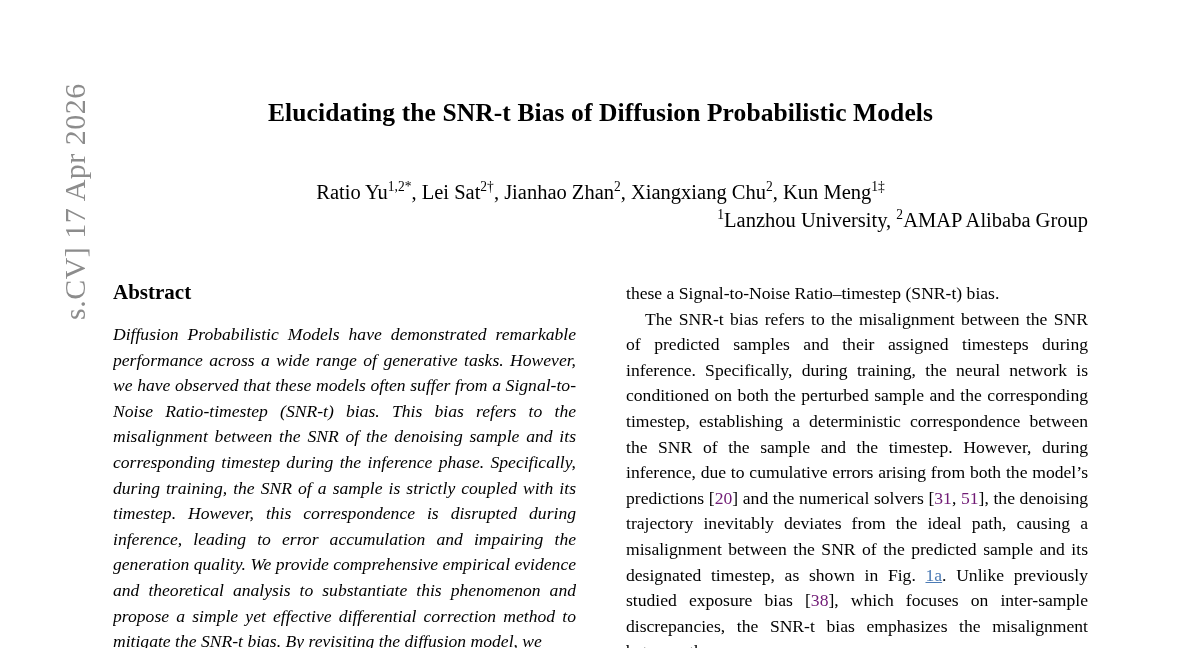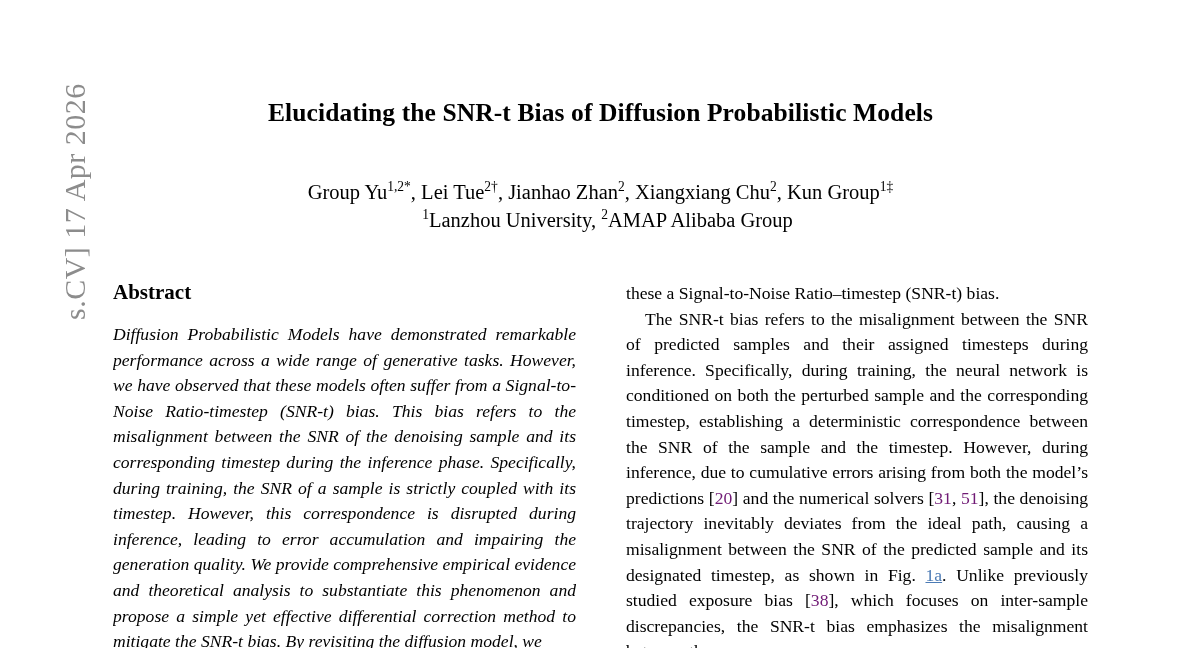--- a/index.html
+++ b/index.html
@@ -73,24 +73,24 @@
     font-size: 20.5px;
     line-height: 1.42;
   }
   #authors sup {
     font-size: 0.66em;
     vertical-align: super;
     line-height: 0;
   }
   #affiliations {
     position: absolute;
-    left: 120px;
+    left: 113px;
     top: 206px;
     width: 975px;
-    text-align: center;
+    text-align: right;
     font-size: 20.5px;
     line-height: 1.42;
   }
   #affiliations sup {
     font-size: 0.66em;
     vertical-align: super;
     line-height: 0;
   }
 
   
@@ -152,21 +152,21 @@
 
 <div id="arxiv-stamp">
   <div class="stamp-text">s.CV]  17 Apr 2026</div>
 </div>
 
 <div id="page">
 
   <div id="title">Elucidating the SNR-t Bias of Diffusion Probabilistic Models</div>
 
   <div id="authors">
-    <span>Group Yu</span><sup>1,2</sup><sup>*</sup><span>, </span><span>Lei Tue</span><sup>2</sup><sup>†</sup><span>, </span><span>Jianhao Zhan</span><sup>2</sup><span>, </span><span>Xiangxiang Chu</span><sup>2</sup><span>, </span><span>Kun Group</span><sup>1</sup><sup>‡</sup>
+    <span>Ratio Yu</span><sup>1,2</sup><sup>*</sup><span>, </span><span>Lei Sat</span><sup>2</sup><sup>†</sup><span>, </span><span>Jianhao Zhan</span><sup>2</sup><span>, </span><span>Xiangxiang Chu</span><sup>2</sup><span>, </span><span>Kun Meng</span><sup>1</sup><sup>‡</sup>
   </div>
 
   <div id="affiliations">
     <sup>1</sup><span>Lanzhou University,</span><span>&nbsp;</span><sup>2</sup><span>AMAP Alibaba Group</span>
   </div>
 
   <div id="left-column" class="column">
     <div id="abstract-heading">Abstract</div>
     <p id="abstract-body">Diffusion Probabilistic Models have demonstrated remarkable performance across a wide range of generative tasks. However, we have observed that these models often suffer from a Signal-to-Noise Ratio-timestep (SNR-t) bias. This bias refers to the misalignment between the SNR of the denoising sample and its corresponding timestep during the inference phase. Specifically, during training, the SNR of a sample is strictly coupled with its timestep. However, this correspondence is disrupted during inference, leading to error accumulation and impairing the generation quality. We provide comprehensive empirical evidence and theoretical analysis to substantiate this phenomenon and propose a simple yet effective differential correction method to mitigate the SNR-t bias. By revisiting the diffusion model, we</p>
   </div>

